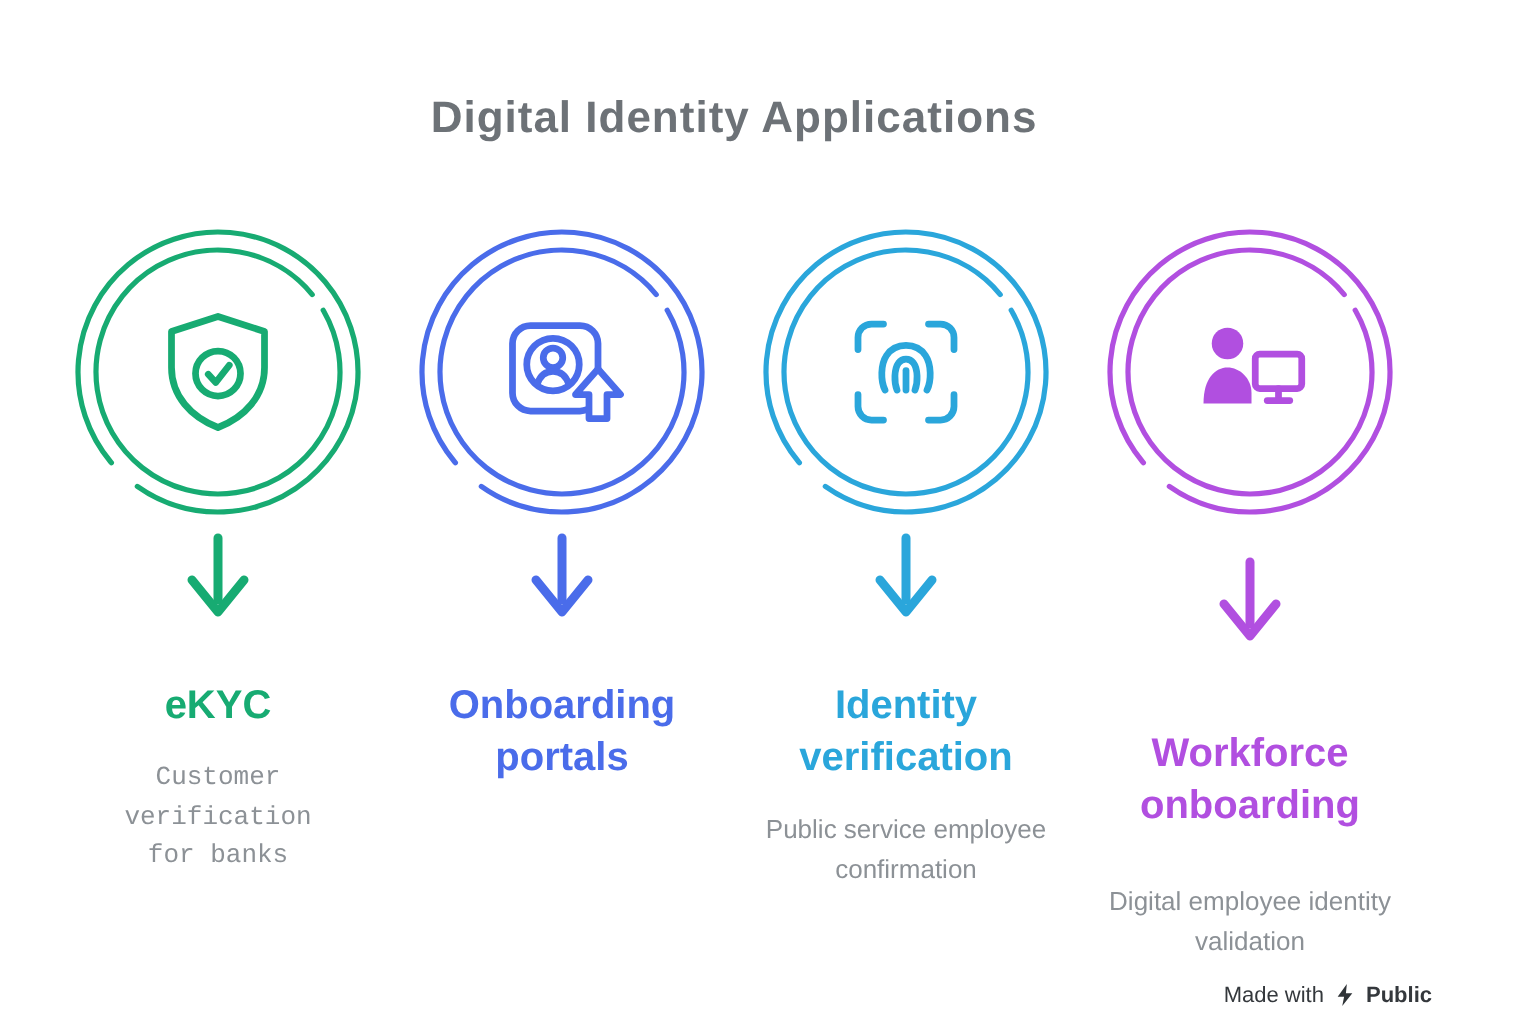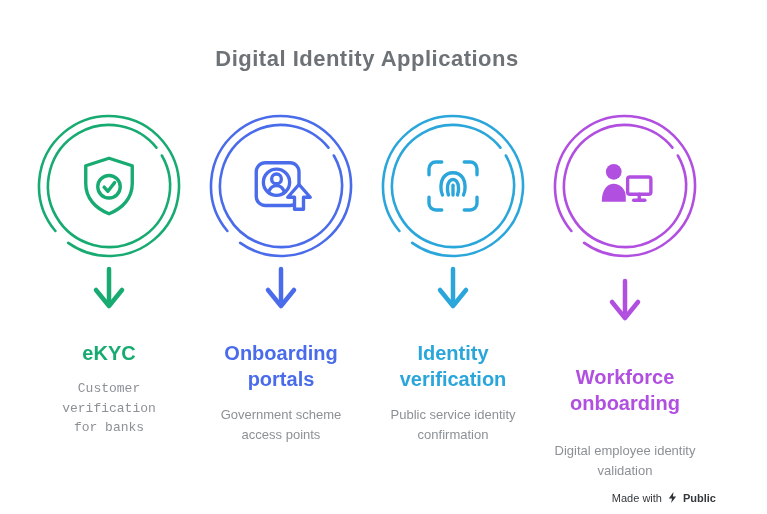--- a/index.html
+++ b/index.html
@@ -94,21 +94,20 @@
           <circle cx="42" cy="38.5" r="6.5"></circle>
           <path d="M31.5 56 C33.5 50 37 47.5 42 47.5 C47 47.5 50.5 50 52.5 56"></path>
           <path d="M66 79 V63 H57 L72 46 L87 63 H78 V79 Z" fill="#ffffff"></path>
         </svg>
       </div>
       <svg class="arrow" width="44" height="50" viewBox="0 0 44 50" fill="none" stroke="currentColor" stroke-width="4.5" stroke-linecap="round" stroke-linejoin="round">
         <line x1="22" y1="3" x2="22" y2="34"></line>
         <polyline points="9,24 22,40 35,24"></polyline>
       </svg>
       <div class="item-title">Onboarding portals</div>
-      <div class="item-desc">Government scheme access points</div>
     </div>
 
     <div class="col" style="color: rgb(42, 166, 219);">
       <div class="ring-wrap">
         <svg class="ring" viewBox="0 0 152 152">
           <circle cx="76" cy="76" r="70" pathLength="100" stroke-dasharray="96 4" transform="rotate(140 76 76)"></circle>
           <circle cx="76" cy="76" r="61" pathLength="100" stroke-dasharray="97.5 2.5" transform="rotate(-30 76 76)"></circle>
         </svg>
         <svg class="icon" viewBox="0 0 96 96" fill="none" stroke="currentColor" stroke-width="4.5" stroke-linecap="round" stroke-linejoin="round">
           <path d="M16 33 V25 C16 20 20 16 25 16 H33"></path>
@@ -118,21 +117,21 @@
           <path d="M34 60 C31 54 31 43 35 37 C41 28 55 28 61 37 C65 43 65 54 62 60"></path>
           <path d="M42 60 C40 55 40 46 43 42 C45.5 38.5 50.5 38.5 53 42 C56 46 56 55 54 60"></path>
           <path d="M48 47 V60"></path>
         </svg>
       </div>
       <svg class="arrow" width="44" height="50" viewBox="0 0 44 50" fill="none" stroke="currentColor" stroke-width="4.5" stroke-linecap="round" stroke-linejoin="round">
         <line x1="22" y1="3" x2="22" y2="34"></line>
         <polyline points="9,24 22,40 35,24"></polyline>
       </svg>
       <div class="item-title">Identity verification</div>
-      <div class="item-desc">Public service identity confirmation</div>
+      <div class="item-desc">Public service employee confirmation</div>
     </div>
 
     <div class="col" style="color: rgb(177, 79, 224); gap: 12px;">
       <div class="ring-wrap">
         <svg class="ring" viewBox="0 0 152 152">
           <circle cx="76" cy="76" r="70" pathLength="100" stroke-dasharray="96 4" transform="rotate(140 76 76)"></circle>
           <circle cx="76" cy="76" r="61" pathLength="100" stroke-dasharray="97.5 2.5" transform="rotate(-30 76 76)"></circle>
         </svg>
         <svg class="icon" viewBox="0 0 96 96" fill="none" stroke="currentColor" stroke-width="4.5" stroke-linecap="round" stroke-linejoin="round">
           <circle cx="33" cy="29" r="10.5" fill="currentColor" stroke="none"></circle>

